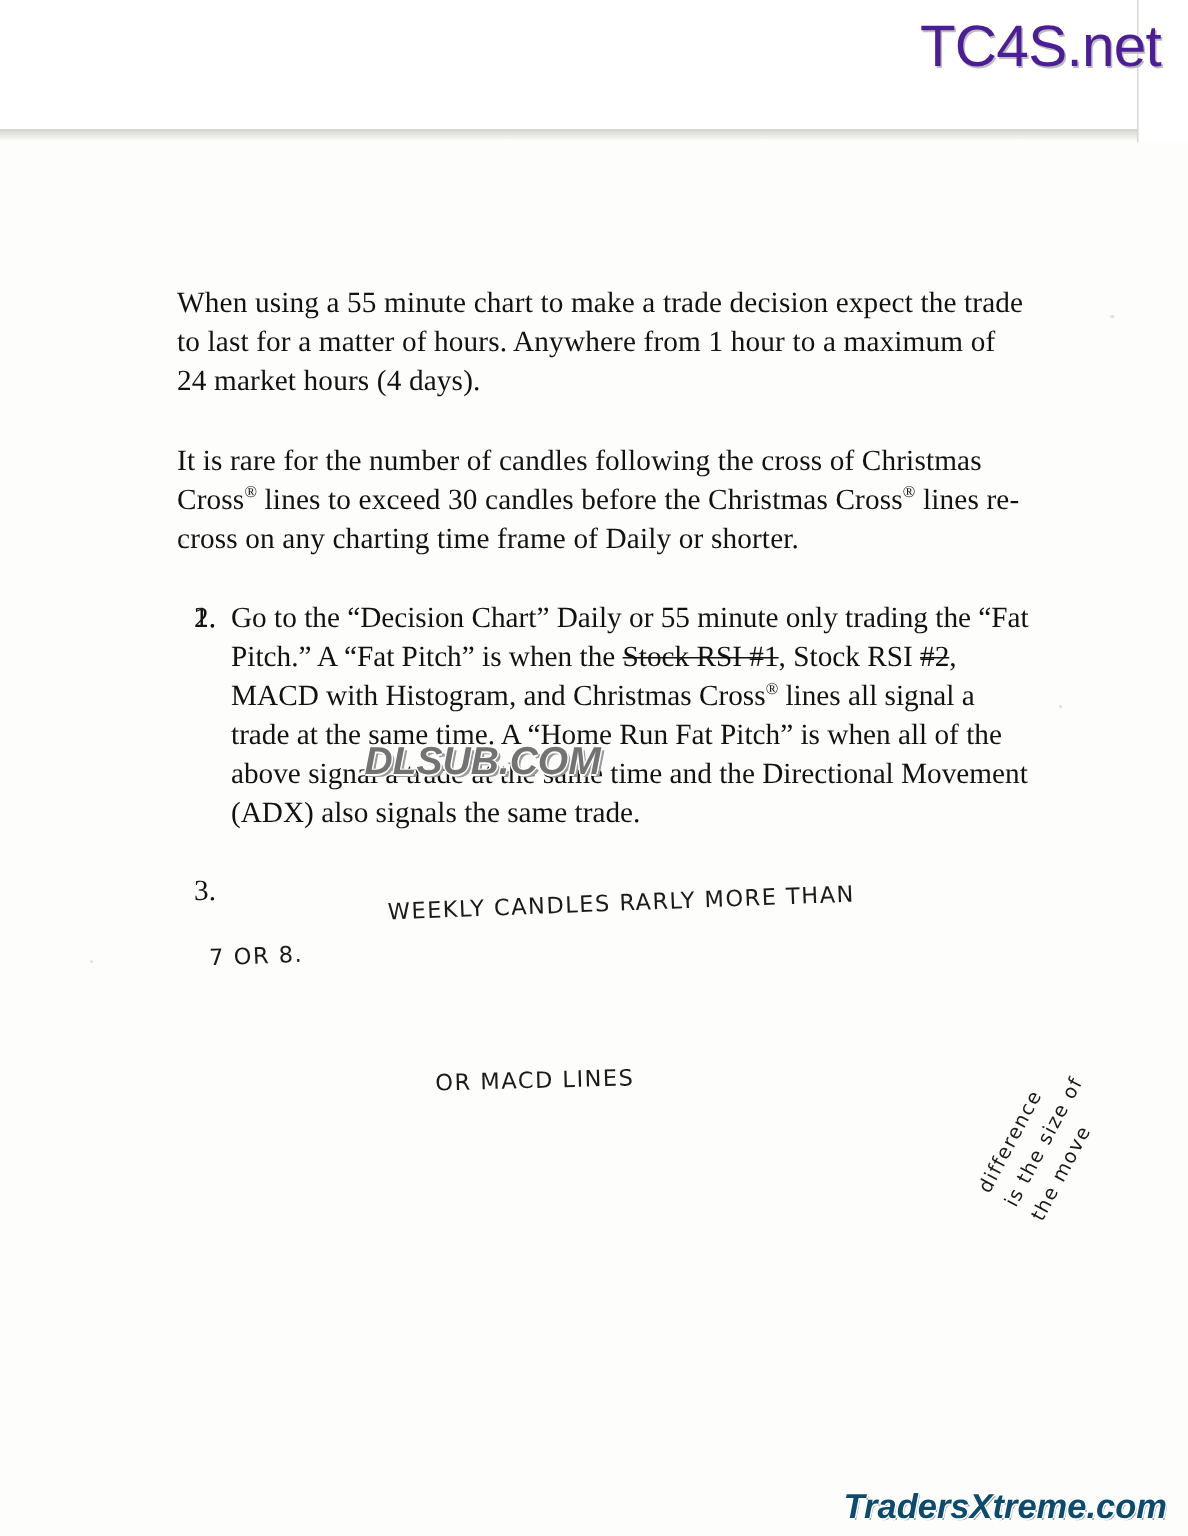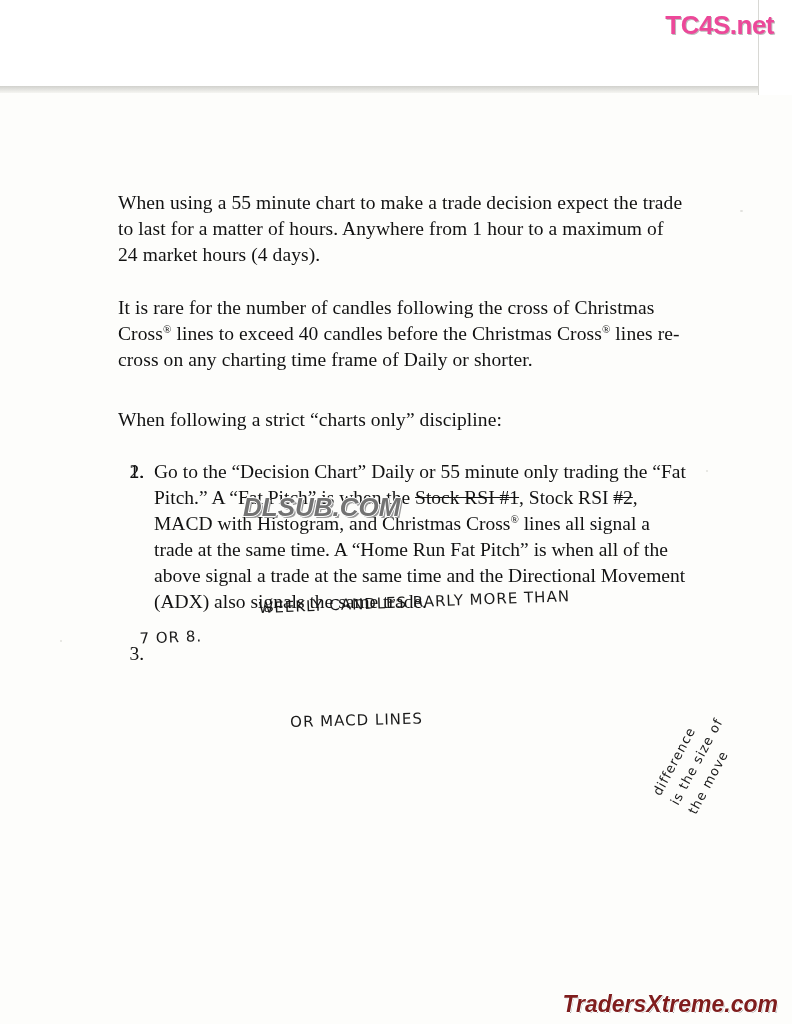--- a/index.html
+++ b/index.html
@@ -50,23 +50,23 @@
     background: #ffffff;
     border-left: 1px solid #d8d8d4;
   }
 
   
   .brand-top {
     position: absolute;
     right: 18px;
     top: 10px;
     font-family: "Liberation Sans", sans-serif;
-    font-weight: bold;
-    font-size: 26px;
-    color: #ec4899;
+    font-weight: normal;
+    font-size: 39px;
+    color: #4c1d95;
     letter-spacing: -0.5px;
     text-shadow: 1px 1px 0 #bdbdbd;
   }
 
   
   .doc-body {
     position: absolute;
     left: 118px;
     top: 190px;
     width: 570px;
@@ -163,21 +163,21 @@
   }
   
   .wm-bottom {
     position: absolute;
     right: 14px;
     bottom: 6px;
     font-family: "Liberation Sans", sans-serif;
     font-weight: bold;
     font-style: italic;
     font-size: 23px;
-    color: #7f1d1d;
+    color: #0c4a6e;
     text-shadow:
       1px 0 0 #ffffff, -1px 0 0 #ffffff,
       0 1px 0 #ffffff, 0 -1px 0 #ffffff,
       1px 1px 0 #9a9a9a;
   }
   
   .speck {
     position: absolute;
     background: #c5c5c0;
     border-radius: 50%;
@@ -195,23 +195,22 @@
   <div class="scan-corner"></div>
 
   <div class="brand-top">TC4S.net</div>
 
   <div class="doc-body">
 
 
     <p class="para">When using a 55 minute chart to make a trade decision expect the trade to last for a matter of hours.  Anywhere from 1 hour to a maximum of 24 market hours (4 days).</p>
 
 
-    <p class="para"><span>It is rare for the number of candles following the cross of Christmas Cross</span><sup class="reg">®</sup><span> lines to exceed 40 candles before the Christmas Cross</span><sup class="reg">®</sup><span> lines re-cross on any charting time frame of Daily or shorter.</span></p>
-
-    <p class="para tight" style="margin-top:34px;">When following a strict “charts only” discipline:</p>
+    <p class="para"><span>It is rare for the number of candles following the cross of Christmas Cross</span><sup class="reg">®</sup><span> lines to exceed 30 candles before the Christmas Cross</span><sup class="reg">®</sup><span> lines re-cross on any charting time frame of Daily or shorter.</span></p>
+
 
     <ol class="num-list">
 
       <li class="num-item">
         <span class="num">1.</span>
       </li>
 
       <li class="num-item">
         <span class="num">2.</span>
         <span><span>Go to the “Decision Chart” Daily or 55 minute only trading the “Fat Pitch.”  A “Fat Pitch” is when the </span><span class="strike">Stock RSI #1</span><span>, Stock RSI </span><span class="strike">#2</span><span>, MACD with Histogram, and Christmas Cross</span><sup class="reg">®</sup><span> lines all signal a trade at the same time.  A “</span><span class="uline">Home Run Fat Pitch</span><span>” is when all of the above signal a trade </span><span class="uline">at the same time</span><span> and the Directional Movement (ADX) also signals the same trade.</span></span>

